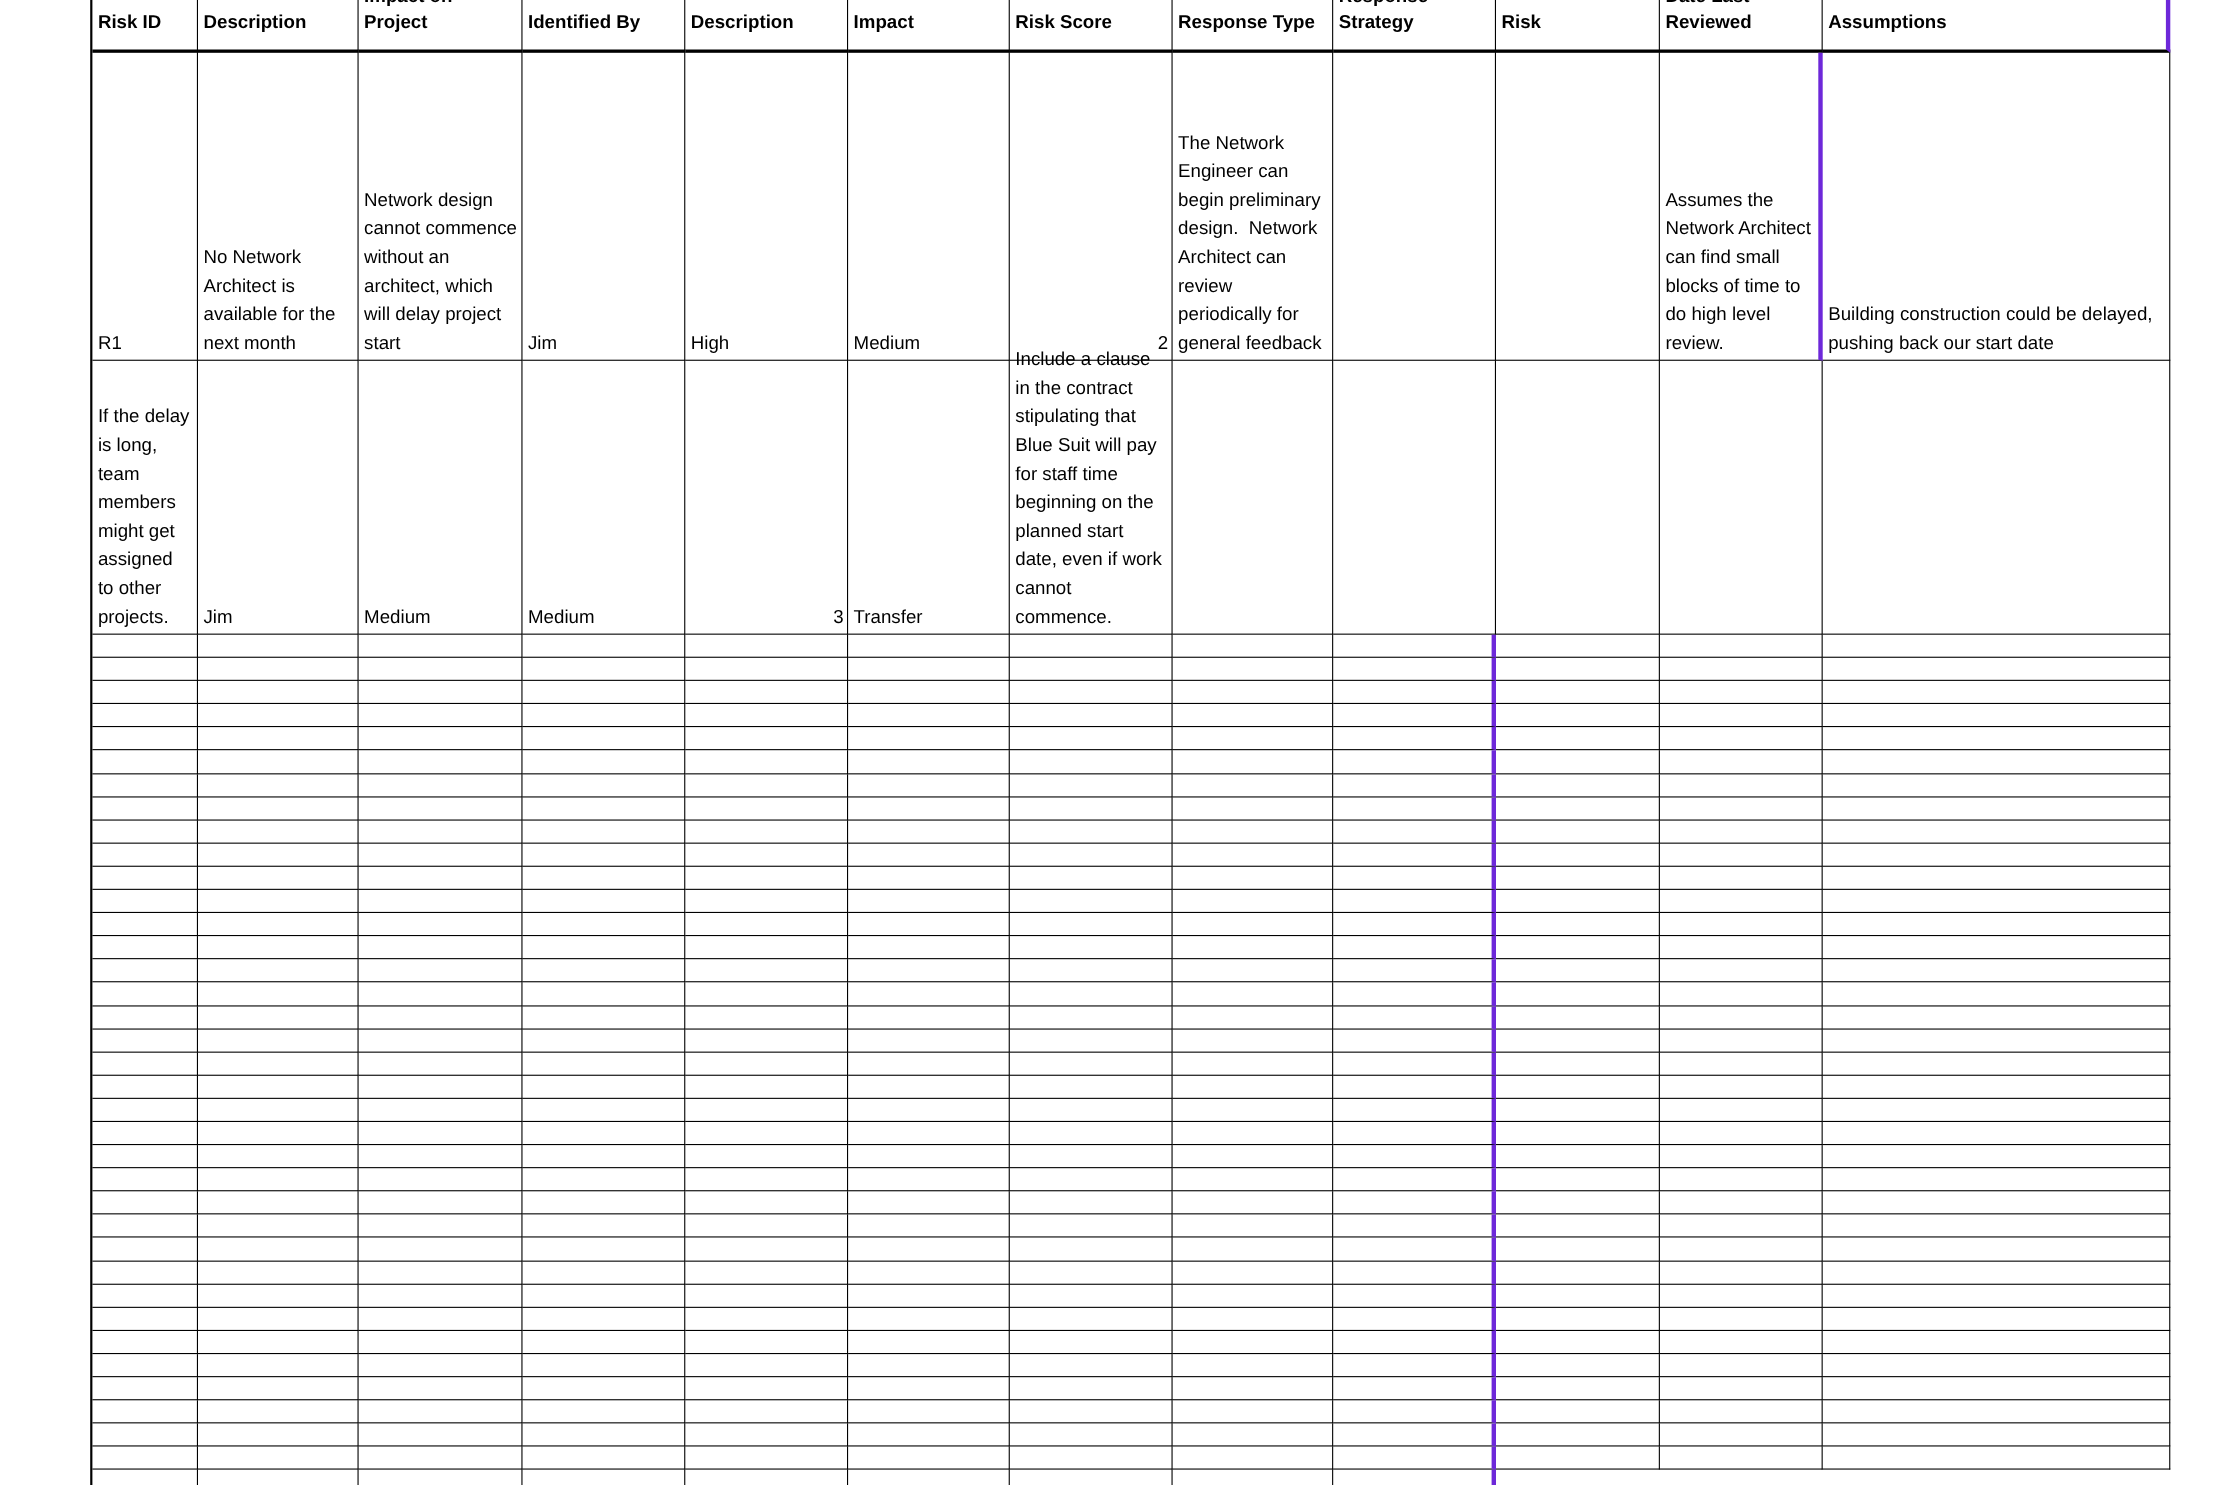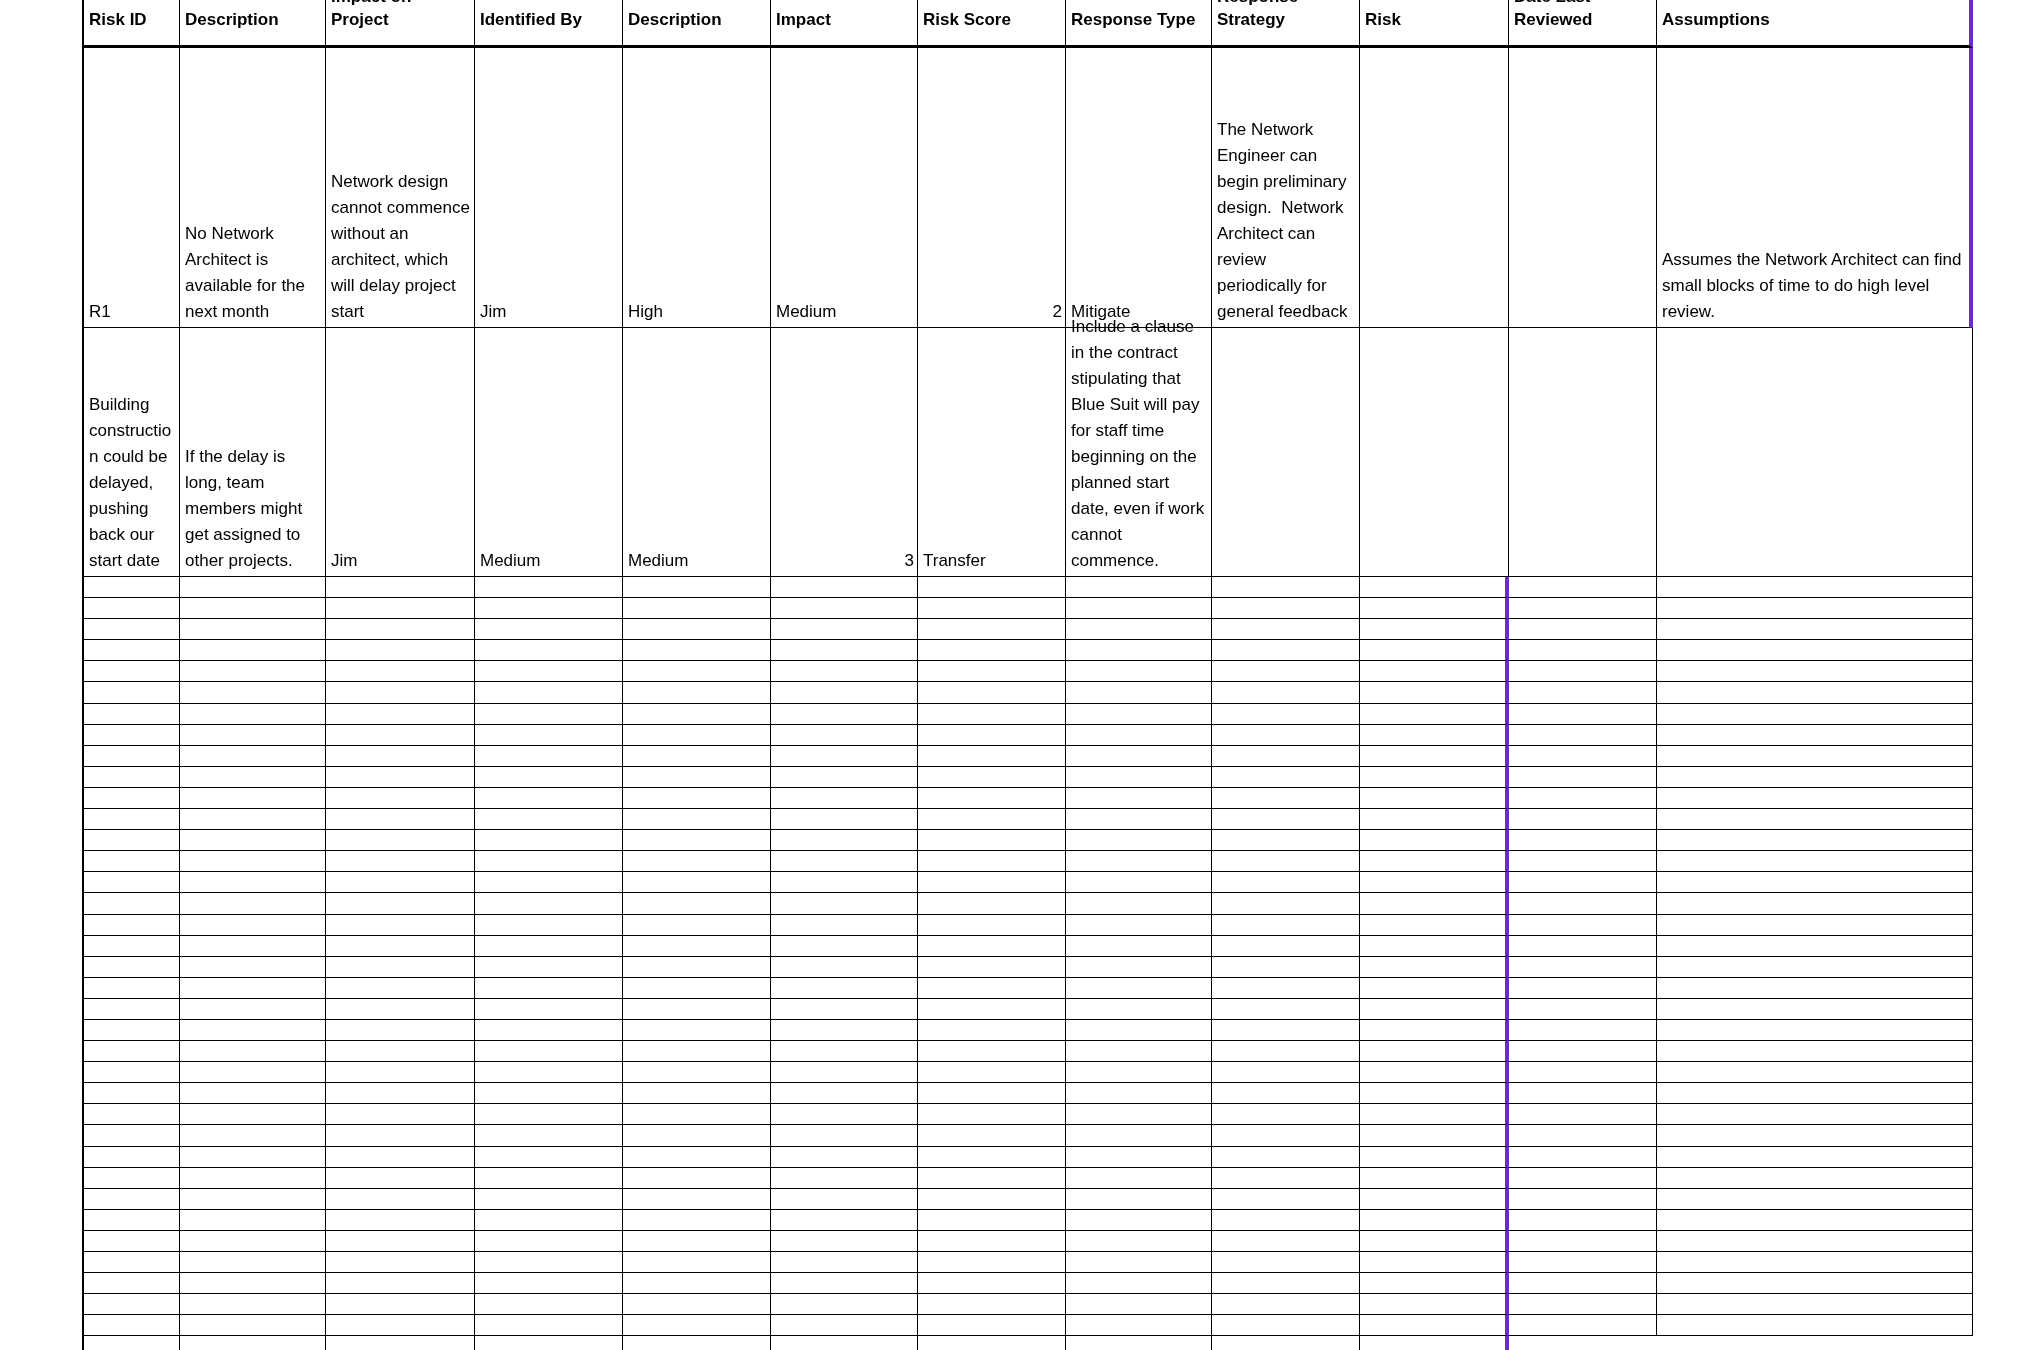--- a/index.html
+++ b/index.html
@@ -103,23 +103,20 @@
       <div class="cell z-top">
         <span>High</span>
       </div>
       <div class="cell z-top">
         <span>Medium</span>
       </div>
       <div class="cell num z-top">
         <span>2</span>
       </div>
       <div class="cell z-top">
-        <span>Mitigate</span>
-      </div>
-      <div class="cell z-top">
         <span>The Network Engineer can begin preliminary design.  Network Architect can review periodically for general feedback</span>
       </div>
       <div class="cell z-top"></div>
       <div class="cell z-top"></div>
       <div class="cell col-last z-top">
         <span>Assumes the Network Architect can find small blocks of time to do high level review.</span>
       </div>
       <div class="cell">
         <span>Building construction could be delayed, pushing back our start date</span>
       </div>

